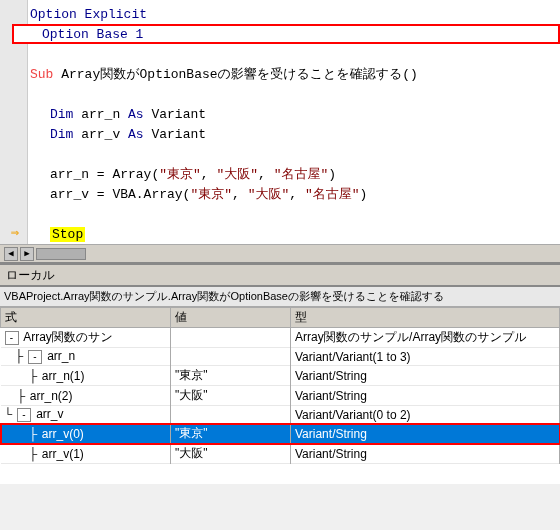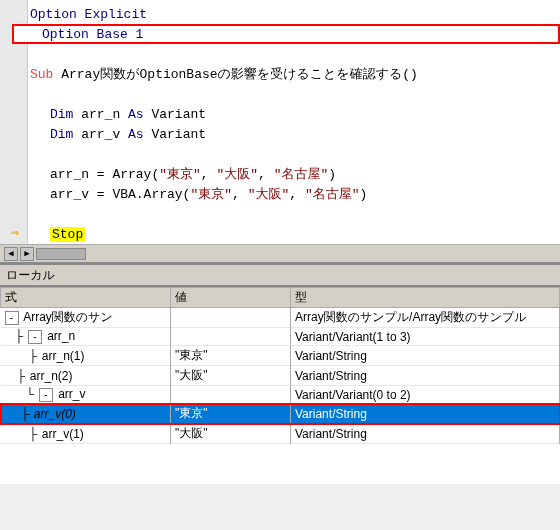--- a/index.html
+++ b/index.html
@@ -216,20 +216,21 @@
     <div style="width:14px; height:14px; background:#c8c8c8; border:1px solid #888; display:flex; align-items:center; justify-content:center; font-size:9px; cursor:pointer;">▶</div>
     <div style="width:50px; height:12px; background:#b0b0b0; border:1px solid #888;"></div>
   </div>
 </div>
 
 <div class="locals-label">
   <span>ローカル</span>
 </div>
 
 <div class="locals-panel">
+  <div class="locals-header-bar">VBAProject.Array関数のサンプル.Array関数がOptionBaseの影響を受けることを確認する</div>
 
   <div style="overflow:auto; height:174px;">
     <table class="locals-table">
       <thead>
         <tr>
           <th class="col-式">式</th>
           <th class="col-値">値</th>
           <th>型</th>
         </tr>
       </thead>
@@ -267,31 +268,31 @@
           <td style="padding-left:16px;">
             <span style="display:inline-block; width:10px;">├</span>
             <span>arr_n(2)</span>
           </td>
           <td>"大阪"</td>
           <td>Variant/String</td>
         </tr>
 
 
         <tr>
-          <td style="padding-left:25px;">
+          <td style="padding-left:3px;">
             <span style="display:inline-block; width:10px;">└</span>
             <span class="tree-icon">-</span>
             <span>arr_v</span>
           </td>
           <td></td>
           <td>Variant/Variant(0 to 2)</td>
         </tr>
 
         <tr class="selected row-outline" style="outline: 2px solid red; outline-offset:-1px;">
-          <td style="padding-left:20px; background:#0078d7; color:#000000;font-style:italic;">
+          <td style="padding-left:28px; background:#0078d7; color:#ffffff;">
             <span style="display:inline-block; width:10px;">├</span>
             <span>arr_v(0)</span>
           </td>
           <td style="background:#0078d7; color:#fff;">"東京"</td>
           <td style="background:#0078d7; color:#fff;">Variant/String</td>
         </tr>
 
         <tr>
           <td style="padding-left:28px;">
             <span style="display:inline-block; width:10px;">├</span>

